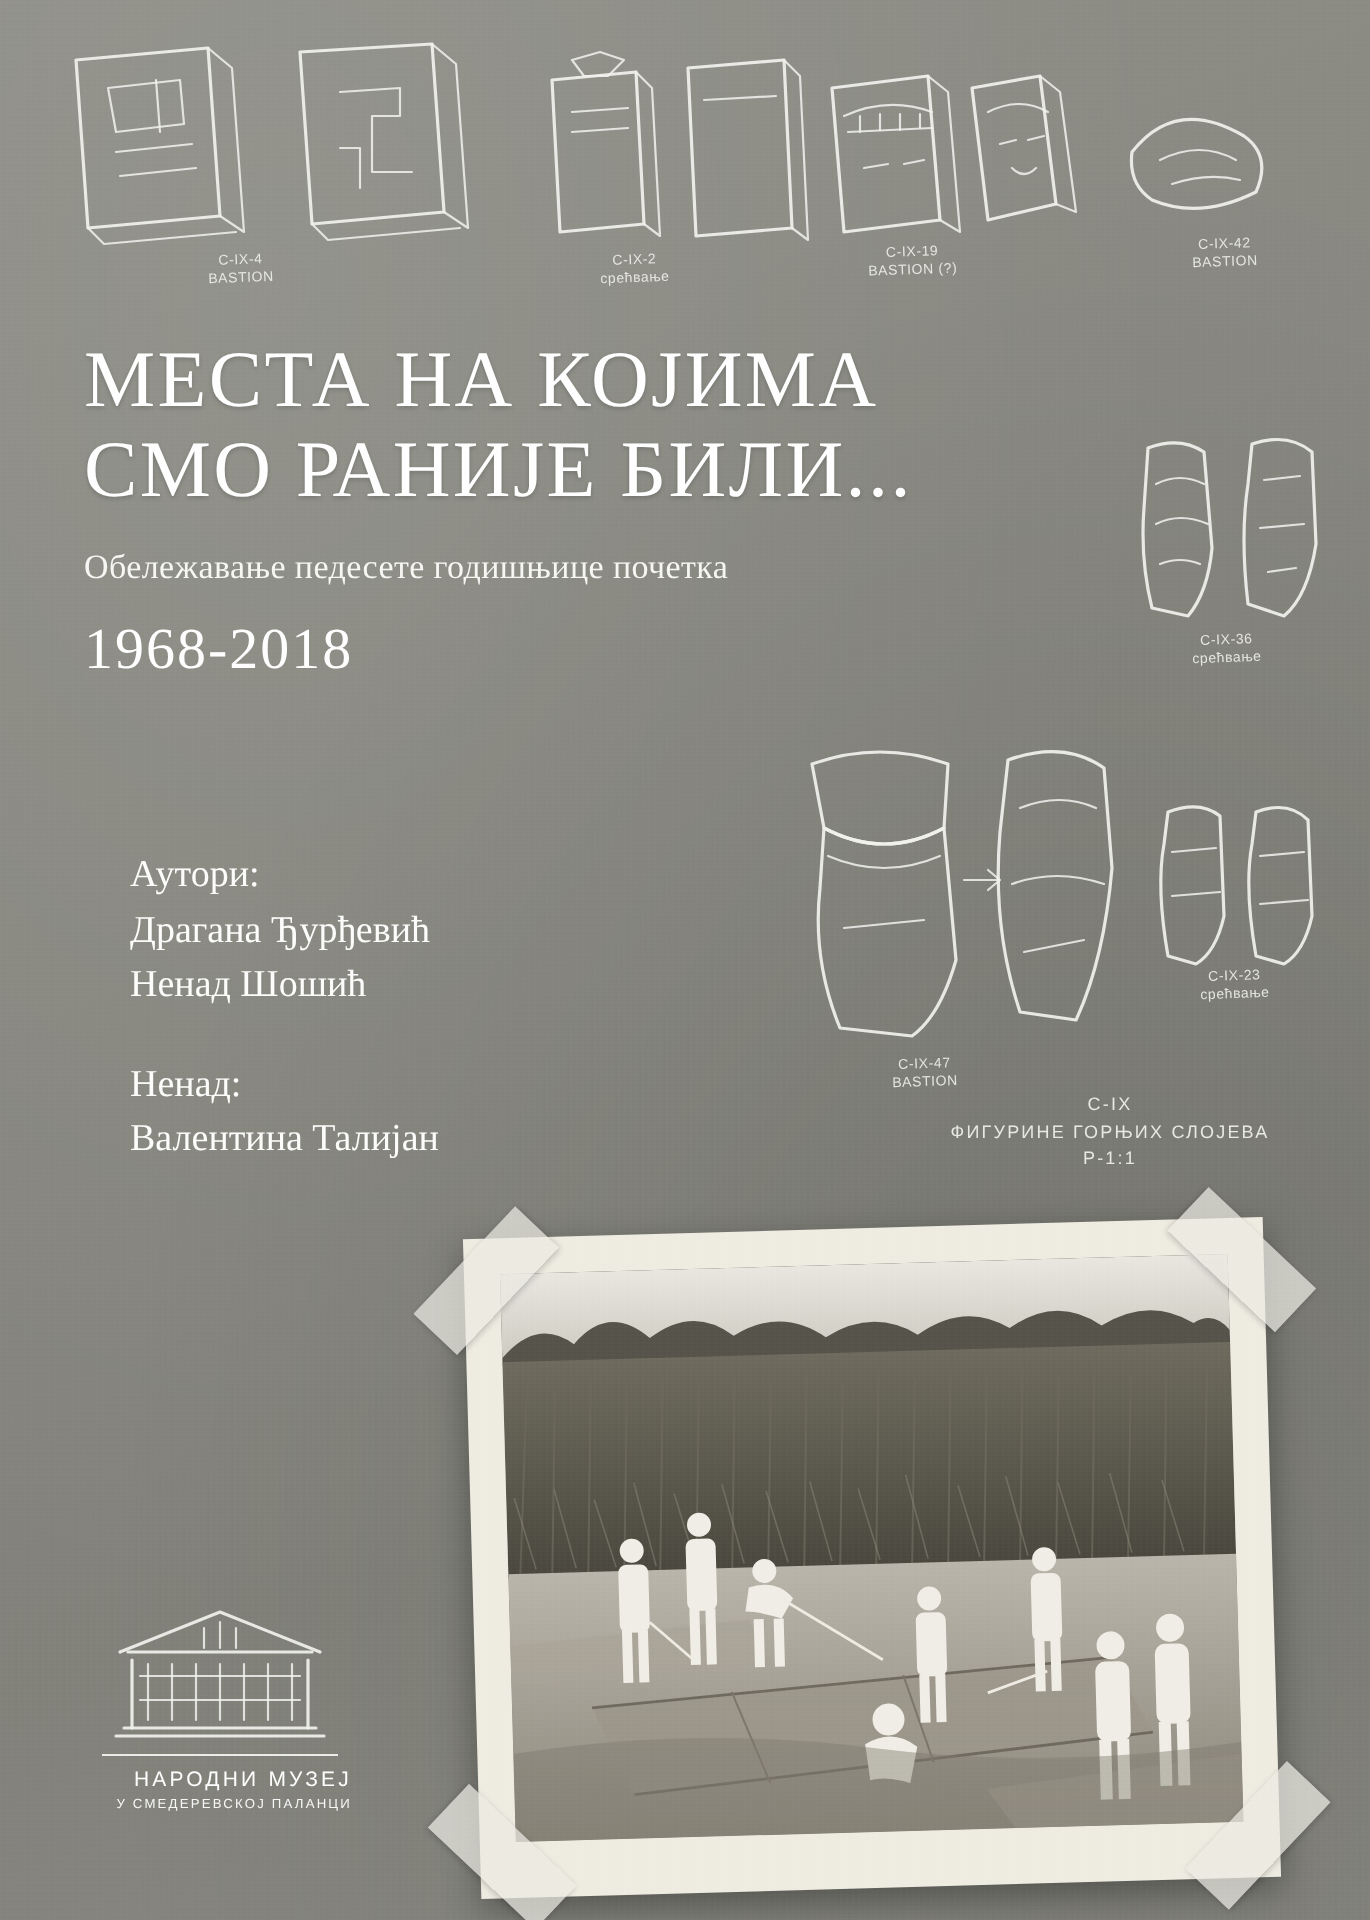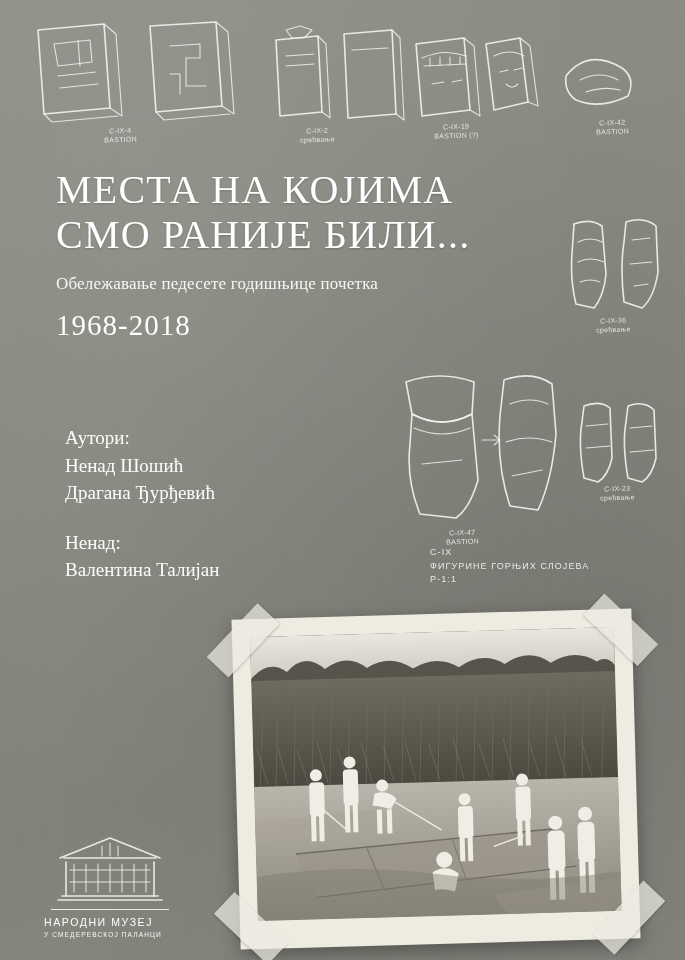--- a/index.html
+++ b/index.html
@@ -53,21 +53,21 @@
     opacity: 0.9;
     line-height: 1.35;
     transform: rotate(-2deg);
     white-space: pre-line;
     text-align: center;
   }
 
   
   .title-block {
     position: absolute;
-    left: 56px;
+    left: 42px;
     top: 168px;
     width: 530px;
   }
   .title {
     font-size: 40px;
     line-height: 1.12;
     letter-spacing: 1.2px;
     font-weight: normal;
     margin: 0;
     color: #ffffff;
@@ -106,20 +106,21 @@
   .mid-sketch { position: absolute; }
 
   .mid-cap {
     position: absolute;
     font-family: "Liberation Sans", sans-serif;
     font-size: 9px;
     letter-spacing: 1.1px;
     color: #f2f2ee;
     opacity: 0.92;
     line-height: 1.5;
+    text-align: center;
     white-space: pre-line;
   }
 
   
   .photo-wrap {
     position: absolute;
     left: 236px;
     top: 614px;
     width: 400px;
     height: 330px;
@@ -146,23 +147,23 @@
   }
   .tape-tl { left: -26px; top: 6px; transform: rotate(-45deg); }
   .tape-tr { right: -26px; top: 6px; transform: rotate(45deg); }
   .tape-bl { left: -26px; bottom: 6px; transform: rotate(45deg); }
   .tape-br { right: -26px; bottom: 6px; transform: rotate(-45deg); }
 
   
   .logo {
     position: absolute;
     left: 44px;
-    top: 832px;
+    top: 800px;
     width: 132px;
-    text-align: left;
+    text-align: right;
     color: #ffffff;
   }
   .logo-name {
     font-family: "Liberation Sans", sans-serif;
     font-size: 10.5px;
     letter-spacing: 1.6px;
     margin-top: 6px;
   }
   .logo-sub {
     font-family: "Liberation Sans", sans-serif;
@@ -304,22 +305,22 @@
   <div class="sketch-cap" style="left:600px; top:484px;">C-IX-23
 срећвање</div>
 
   <div class="mid-cap" style="left:430px; top:546px; width:250px;">C-IX
 ФИГУРИНЕ  ГОРЊИХ  СЛОЈЕВА
 Р-1:1</div>
 
   <div class="credits">
     <div class="grp">
       <span class="lbl">Аутори:</span>
+      <span class="lbl">Драгана Ђурђевић</span>
       <span class="lbl">Ненад Шошић</span>
-      <span class="lbl">Драгана Ђурђевић</span>
     </div>
     <div class="grp">
       <span class="lbl">Ненад:</span>
       <span class="lbl">Валентина Талијан</span>
     </div>
   </div>
 
   <div class="photo-wrap">
     <div class="photo-paper"></div>
     <div class="photo-img">

